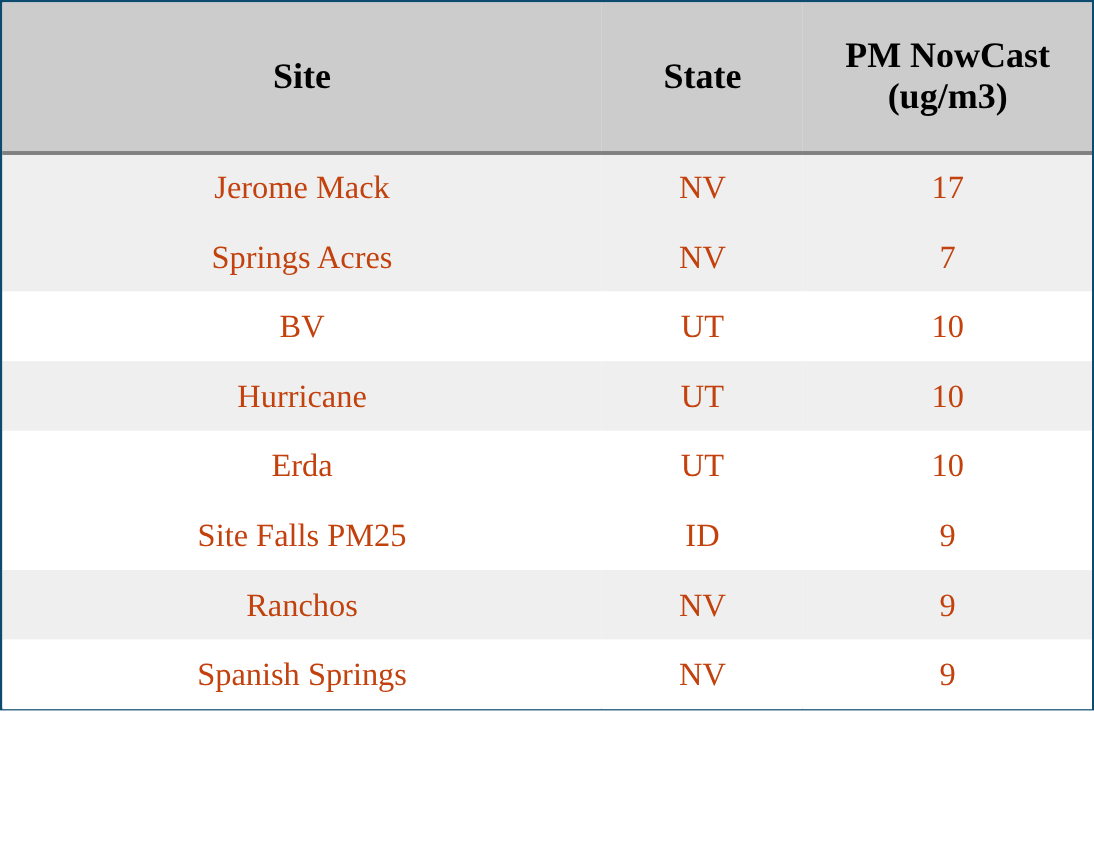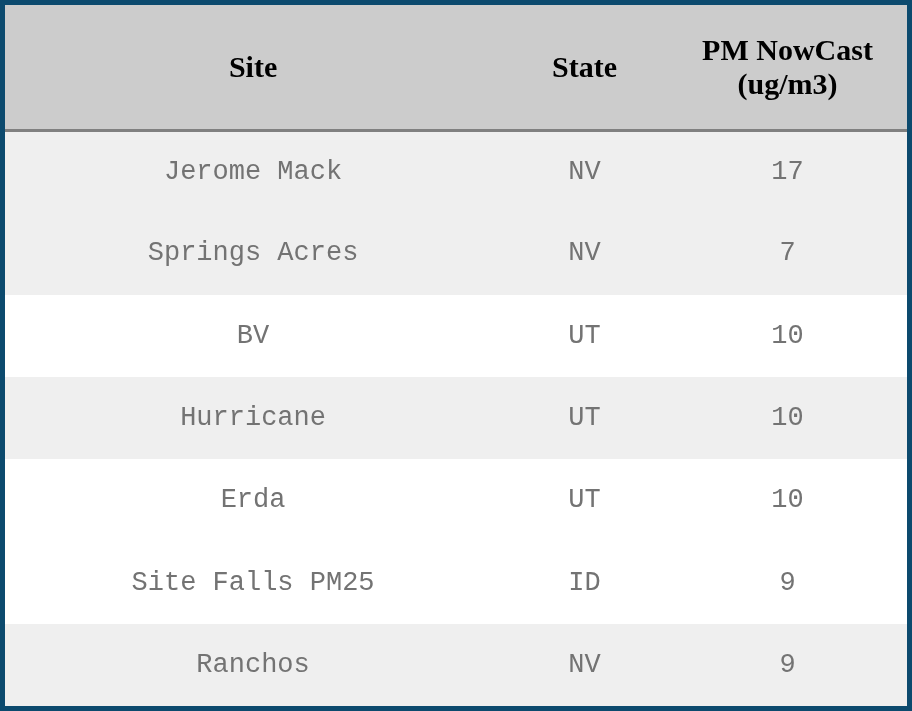--- a/index.html
+++ b/index.html
@@ -8,23 +8,23 @@
     background: #ffffff;
   }
   body {
     width: 912px;
     height: 711px;
     font-family: "Liberation Serif", serif;
     overflow: hidden;
   }
   .table-wrap {
     width: 912px;
-    height: 711px;
+    height: 592px;
     box-sizing: border-box;
-    border: 5px solid #0c4a6e;
+    border: 2px solid #0c4a6e;
     background: #ffffff;
   }
   table.data-table {
     width: 100%;
     height: 100%;
     border-collapse: collapse;
     table-layout: fixed;
   }
   thead th {
     background: #cccccc;
@@ -36,26 +36,25 @@
     padding: 6px 4px;
     border-bottom: 3px solid #808080;
     line-height: 1.12;
     height: 125px;
     box-sizing: border-box;
   }
   tbody td {
     font-size: 27px;
     text-align: center;
     vertical-align: middle;
-    color: #737373;
+    color: #c2410c;
     padding: 2px 4px;
     height: 58px;
     box-sizing: border-box;
     border: none;
-    font-family: Liberation Mono, monospace;
   }
   tbody tr.row-odd td {
     background: #efefef;
   }
   tbody tr.row-even td {
     background: #ffffff;
   }
   col.col-site { width: 55%; }
   col.col-state { width: 18.5%; }
   col.col-value { width: 26.5%; }
@@ -106,15 +105,20 @@
       <tr class="row-even">
         <td>Site Falls PM25</td>
         <td>ID</td>
         <td>9</td>
       </tr>
       <tr class="row-odd">
         <td>Ranchos</td>
         <td>NV</td>
         <td>9</td>
       </tr>
+      <tr class="row-even">
+        <td>Spanish Springs</td>
+        <td>NV</td>
+        <td>9</td>
+      </tr>
     </tbody>
   </table>
 </div>
 
 </body></html>

